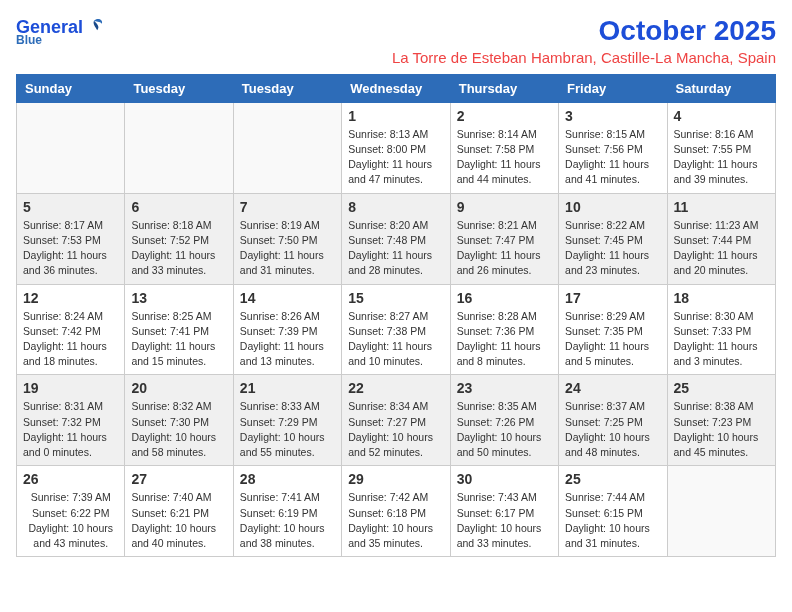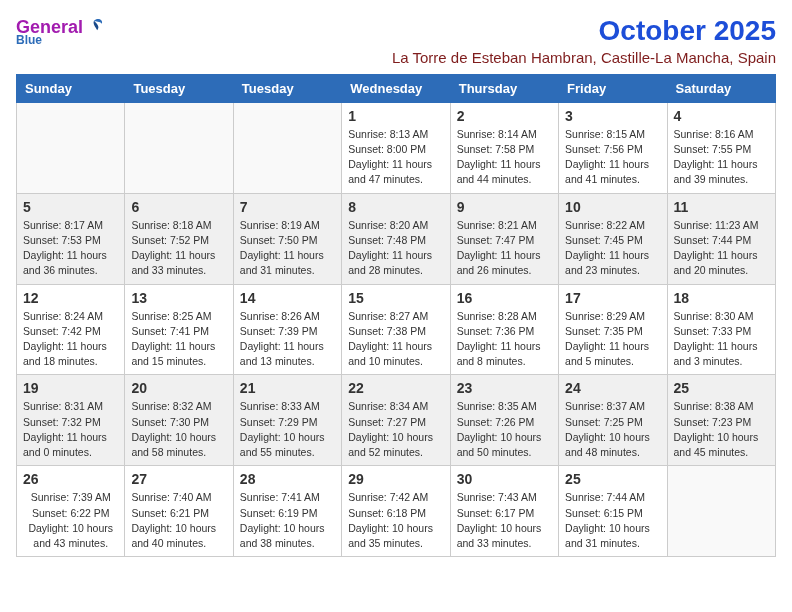--- a/index.html
+++ b/index.html
@@ -17,21 +17,21 @@
       margin-bottom: 6px;
     }
     .logo {
       display: flex;
       align-items: center;
       gap: 2px;
     }
     .logo-text-general {
       font-size: 18px;
       font-weight: bold;
-      color: #a21caf;
+      color: #1d4ed8;
       line-height: 1;
     }
     .logo-text-blue {
       font-size: 12px;
       font-weight: bold;
       color: #2d6cb8;
       line-height: 1;
     }
     .logo-icon {
       width: 22px;
@@ -41,21 +41,21 @@
       text-align: right;
     }
     .month-title {
       font-size: 28px;
       font-weight: bold;
       color: #1d4ed8;
       line-height: 1.1;
     }
     .location-title {
       font-size: 15px;
-      color: #7f1d1d;
+      color: #ef4444;
       margin-top: 2px;
     }
     .calendar {
       width: 100%;
       border-collapse: collapse;
       margin-top: 8px;
     }
     .calendar th {
       background-color: #2d6cb8;
       color: #fff;

